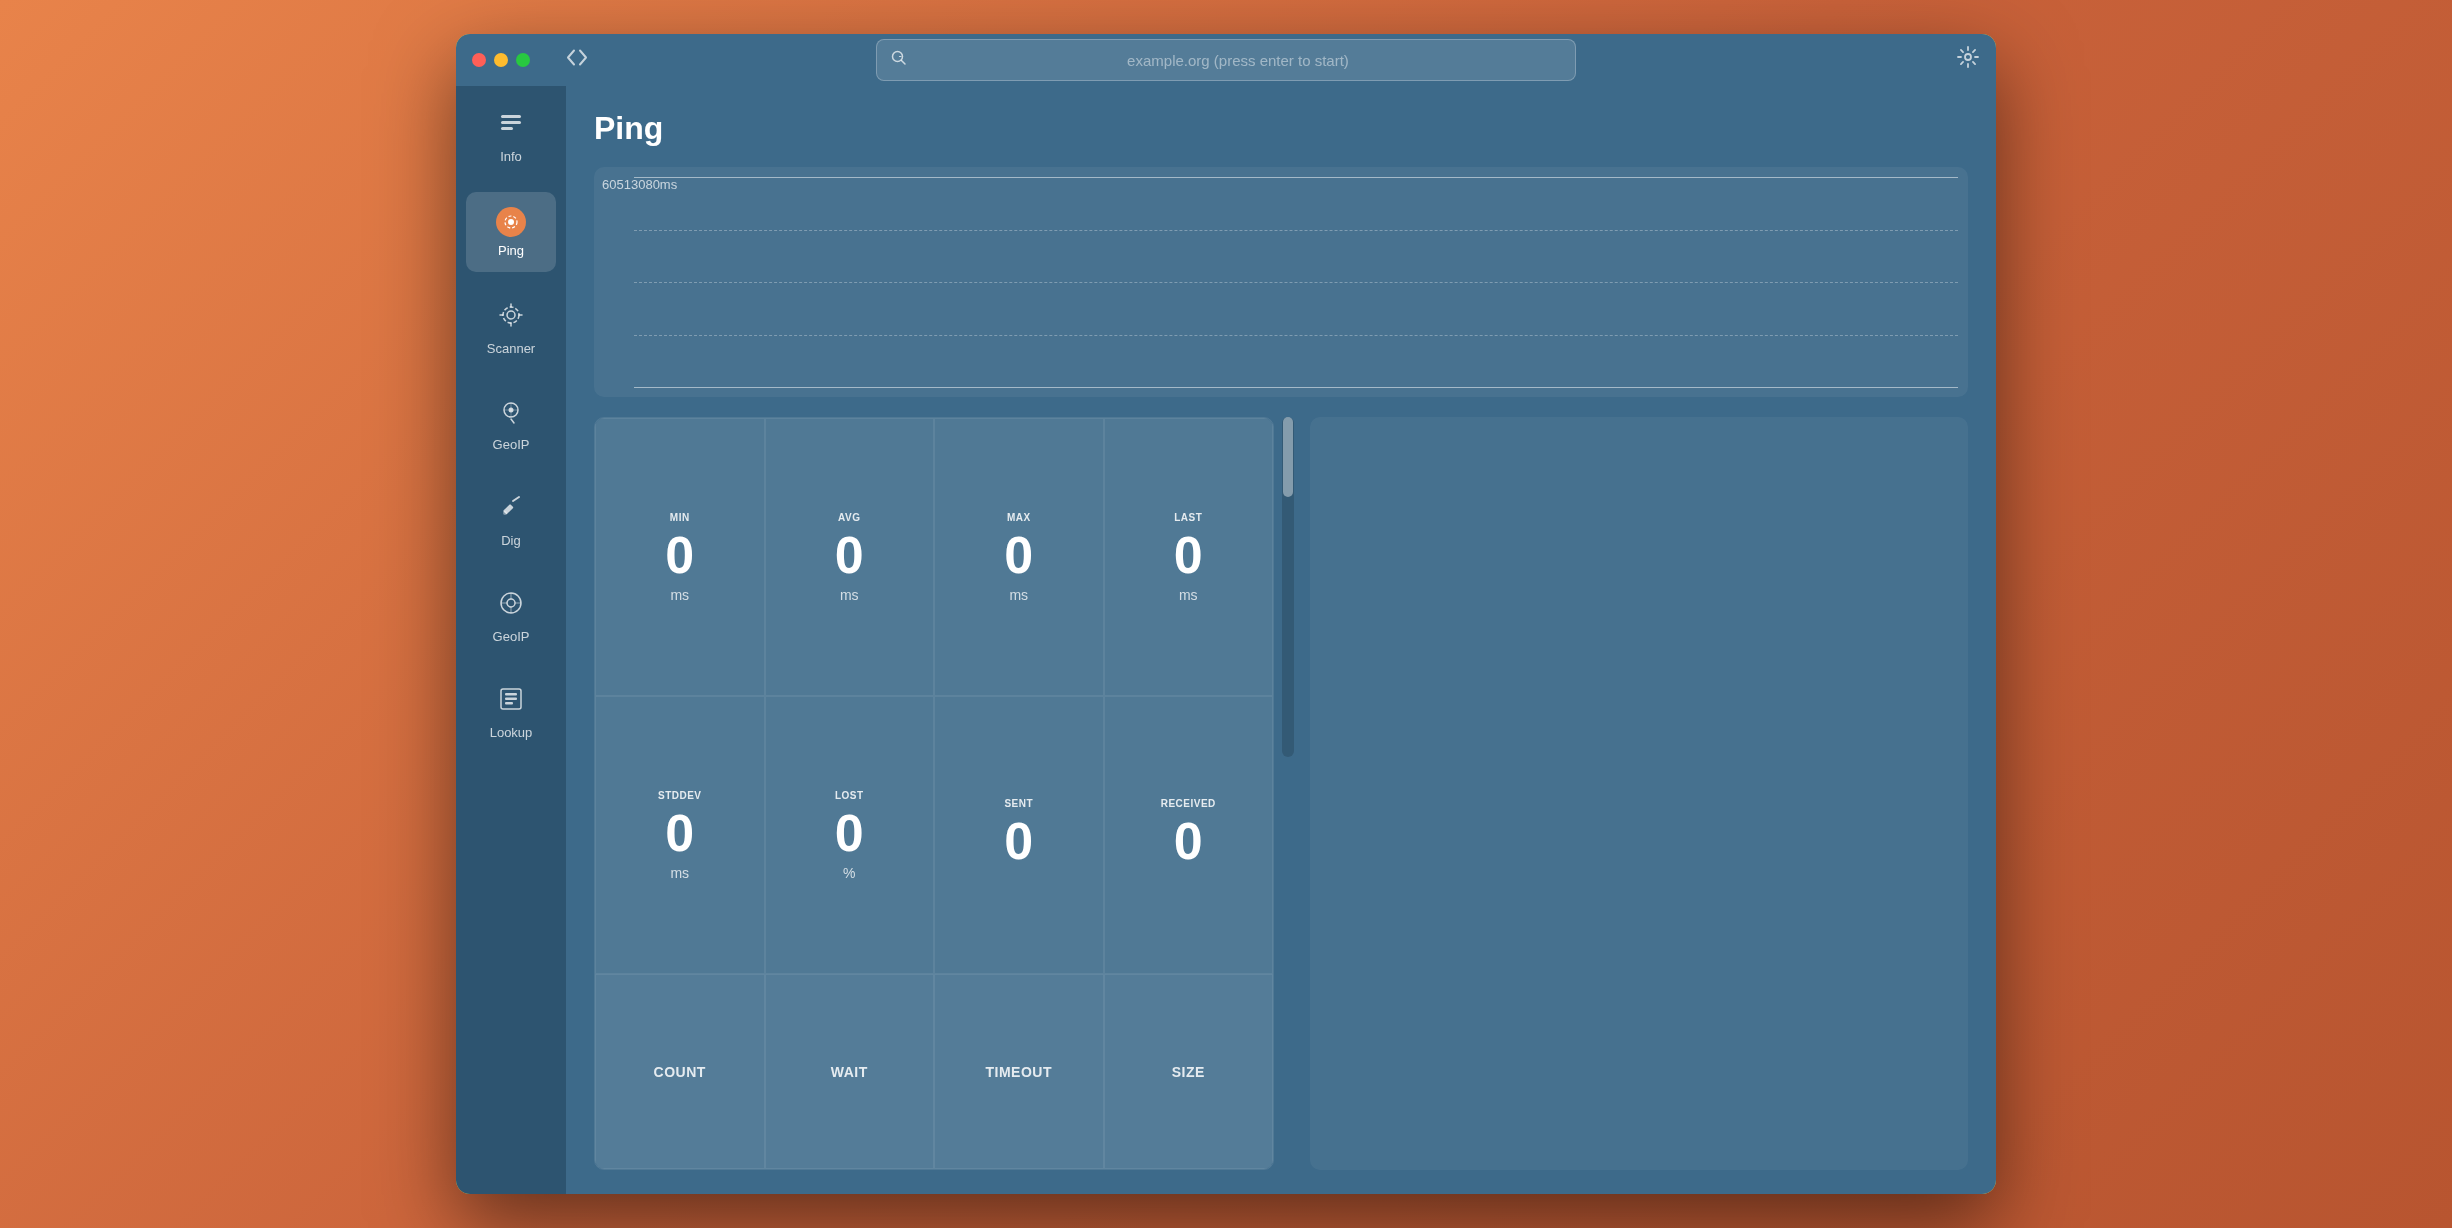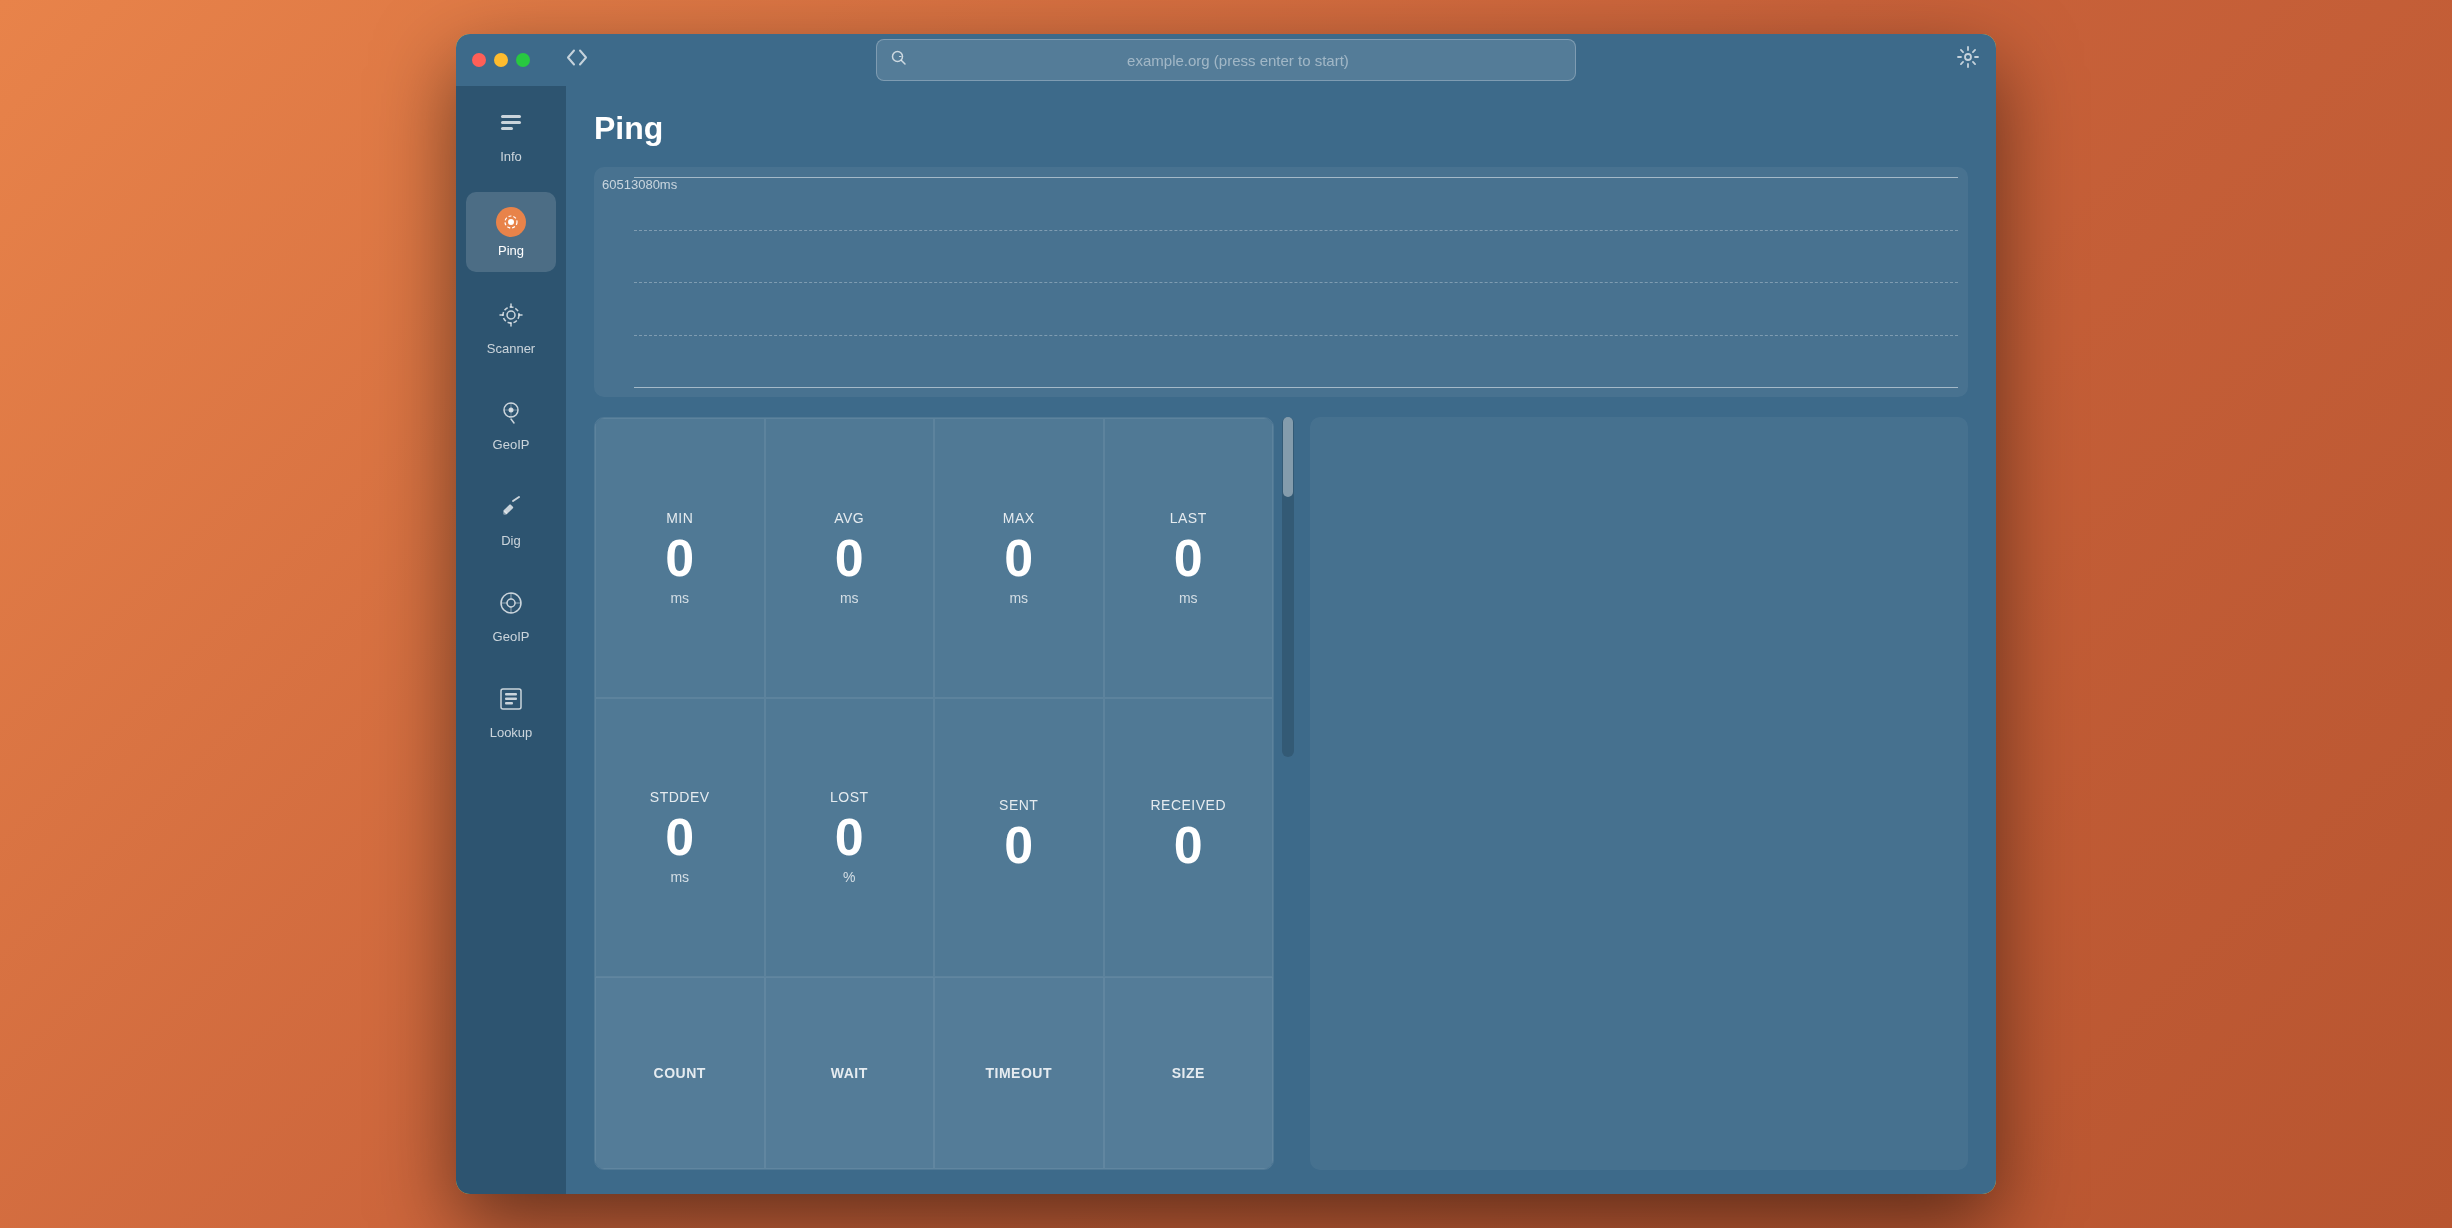--- a/index.html
+++ b/index.html
@@ -265,22 +265,22 @@
       display: flex;
       flex-direction: column;
       align-items: center;
       justify-content: center;
       padding: 20px 10px;
       gap: 6px;
     }
 
     .stat-label {
       color: rgba(255,255,255,0.85);
-      font-size: 14px;
-      font-weight: 400;
+      font-size: 10px;
+      font-weight: 700;
       letter-spacing: 0.5px;
       text-transform: uppercase;
     }
 
     .stat-value {
       color: white;
       font-size: 52px;
       font-weight: 700;
       line-height: 1;
     }

